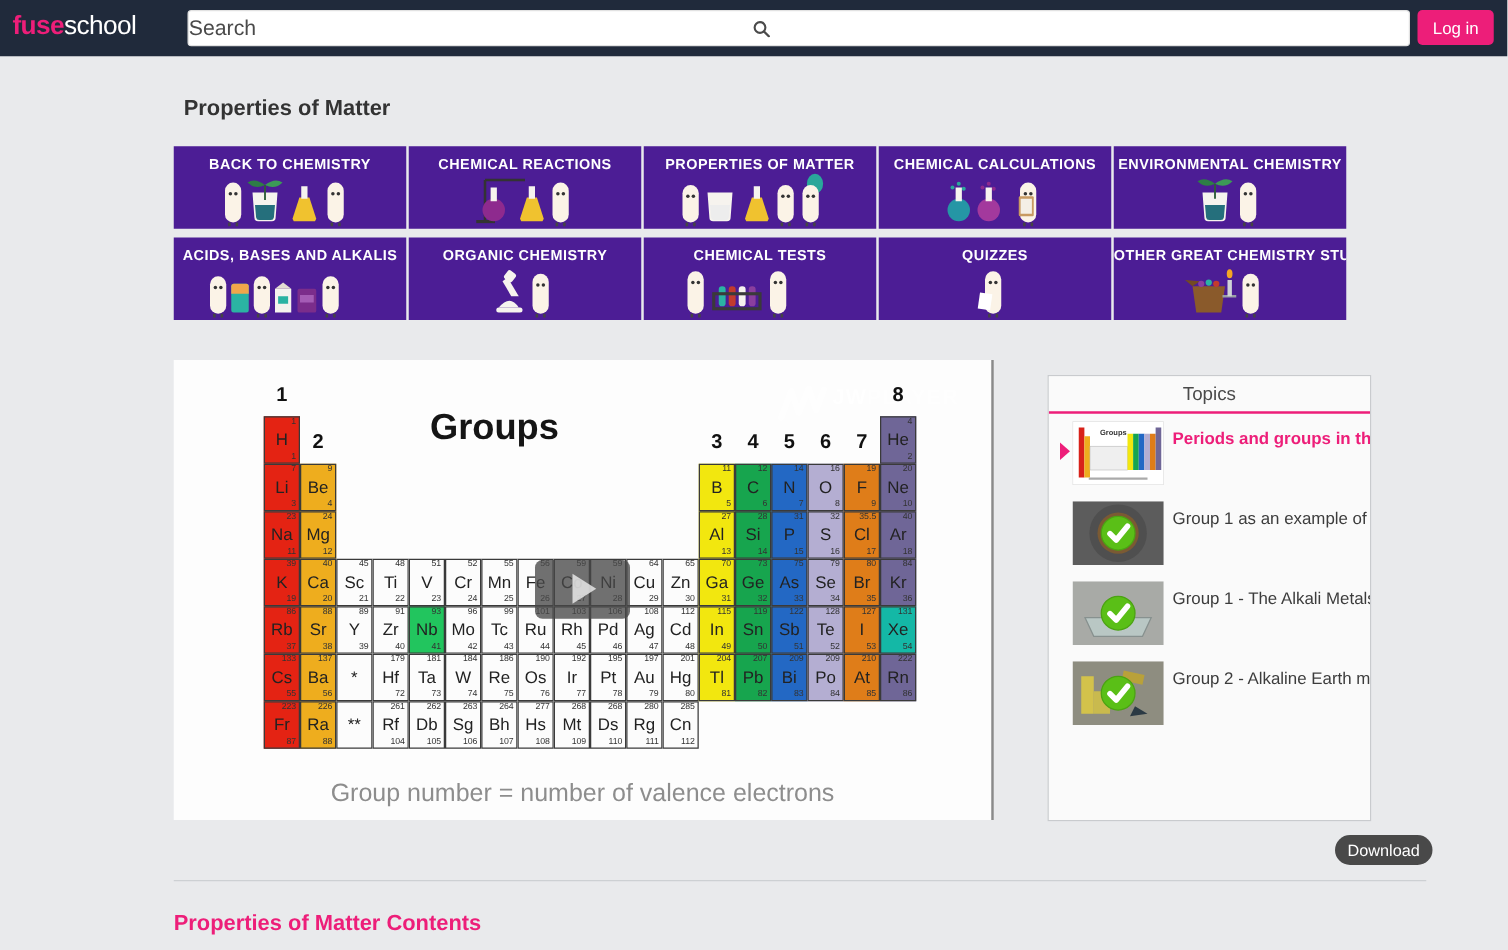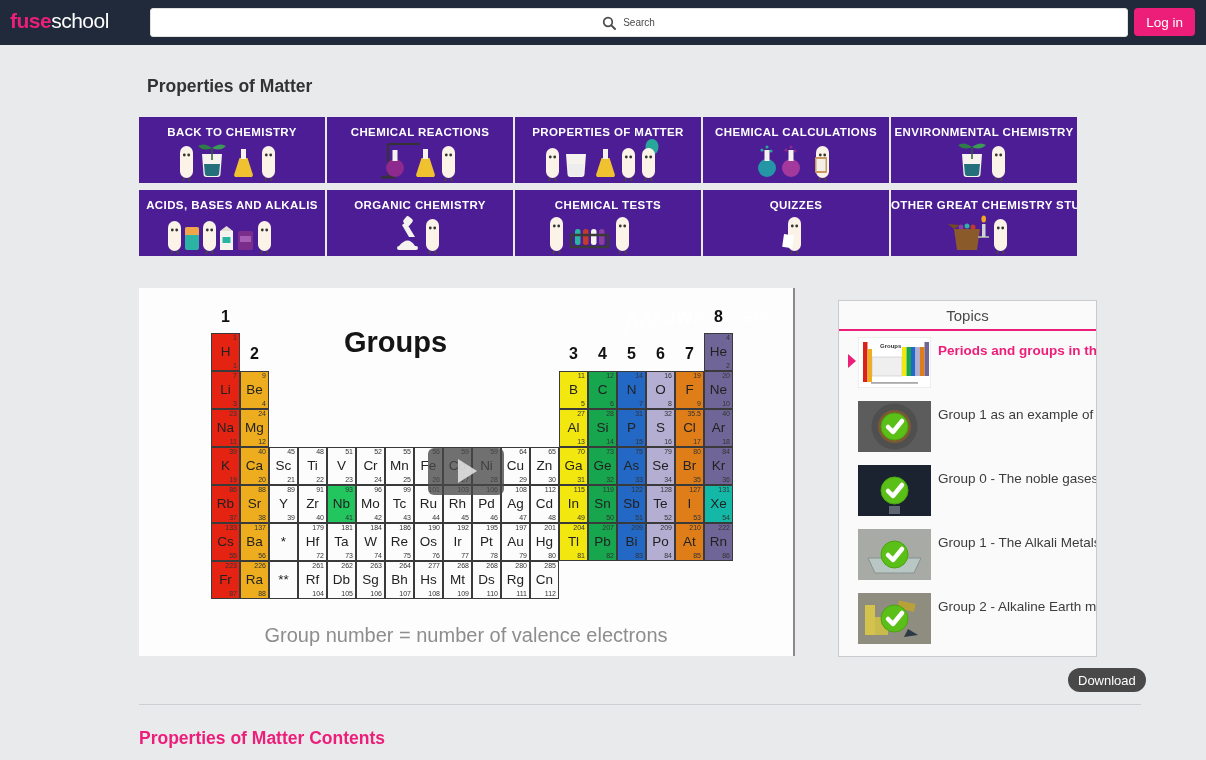--- a/index.html
+++ b/index.html
@@ -5,21 +5,21 @@
   *{margin:0;padding:0;box-sizing:border-box}
   html,body{width:1206px;height:760px;overflow:hidden}
   body{background:#e9eaec;font-family:"Liberation Sans",sans-serif;position:relative}
 
   
   .navbar{position:absolute;top:0;left:0;width:1206px;height:45px;background:#202a3b}
   .logo{position:absolute;left:10px;top:9px;font-size:21px;letter-spacing:-.5px;cursor:pointer}
   .logo .fuse{color:#ed1e79;font-weight:bold}
   .logo .school{color:#fff;font-weight:normal}
   .searchwrap{position:absolute;left:150px;top:8px;width:978px;height:29px;background:#fff;border:1px solid #e2e2e2;border-radius:3px}
-  .searchwrap input{width:100%;height:100%;border:none;outline:none;background:transparent;text-align:center;font-size:10px;color:#333;font-family:"Liberation Sans",sans-serif}
+  .searchwrap input{width:100%;height:100%;border:none;outline:none;background:transparent;text-align:left;font-size:17px;color:#333;font-family:"Liberation Sans",sans-serif}
   .searchwrap input::placeholder{color:#4a4a4a;opacity:1}
   .search-icon{position:absolute;left:calc(50% - 37px);top:7px;width:14px;height:14px;pointer-events:none}
   .login-btn{position:absolute;right:11px;top:8px;height:28px;padding:0 12px;background:#ed1e79;color:#fff;border:none;border-radius:4px;font-size:13.5px;font-family:"Liberation Sans",sans-serif;cursor:pointer}
 
   .page-title{position:absolute;left:147px;top:76px;font-size:17.5px;font-weight:bold;color:#333}
 
   
   .cards{position:absolute;left:139px;top:117px;width:938px;display:grid;grid-template-columns:repeat(5,1fr);column-gap:2px;row-gap:7px}
   .card{height:66px;background:#4c1d95;position:relative;cursor:pointer;overflow:hidden}
   .card-title{margin-top:9px;text-align:center;color:#fff;font-size:11.5px;font-weight:bold;text-transform:uppercase;letter-spacing:.4px;white-space:nowrap}
@@ -766,32 +766,20 @@
     <circle cx="36.5" cy="25.5" r="13.5" fill="#5abf17" stroke="#4ba313" stroke-width="1"></circle>
     <path d="M30 26 l5 5 l9 -11" stroke="#fff" stroke-width="4.5" fill="none" stroke-linecap="round" stroke-linejoin="round"></path>
           </svg>
         </span>
       <span class="tlabel">Group 1 as an example of Gr</span>
     </div>
       <div class="topic">
 
       <span class="thumb">
           <svg viewBox="0 0 73 51">
-            <rect width="73" height="51" fill="#1c2330"></rect>
-            <rect x="31" y="41" width="11" height="8" fill="#5f6672"></rect>
-    <circle cx="36.5" cy="25.5" r="13.5" fill="#5abf17" stroke="#4ba313" stroke-width="1"></circle>
-    <path d="M30 26 l5 5 l9 -11" stroke="#fff" stroke-width="4.5" fill="none" stroke-linecap="round" stroke-linejoin="round"></path>
-          </svg>
-        </span>
-      <span class="tlabel">Group 0 - The noble gases</span>
-    </div>
-      <div class="topic">
-
-      <span class="thumb">
-          <svg viewBox="0 0 73 51">
             <rect width="73" height="51" fill="#a8aaa6"></rect>
             <path d="M10 29 h53 l-7 15 h-39 z" fill="#b9c7c4" stroke="#87918f" stroke-width="1"></path>
     <circle cx="36.5" cy="25.5" r="13.5" fill="#5abf17" stroke="#4ba313" stroke-width="1"></circle>
     <path d="M30 26 l5 5 l9 -11" stroke="#fff" stroke-width="4.5" fill="none" stroke-linecap="round" stroke-linejoin="round"></path>
           </svg>
         </span>
       <span class="tlabel">Group 1 - The Alkali Metals</span>
     </div>
       <div class="topic">
 

